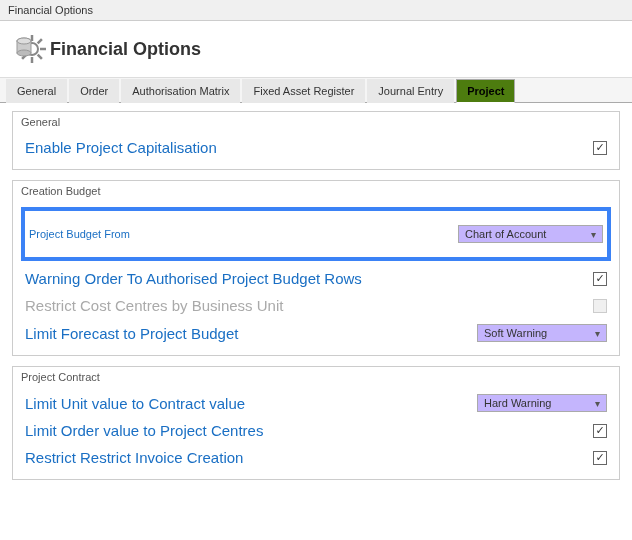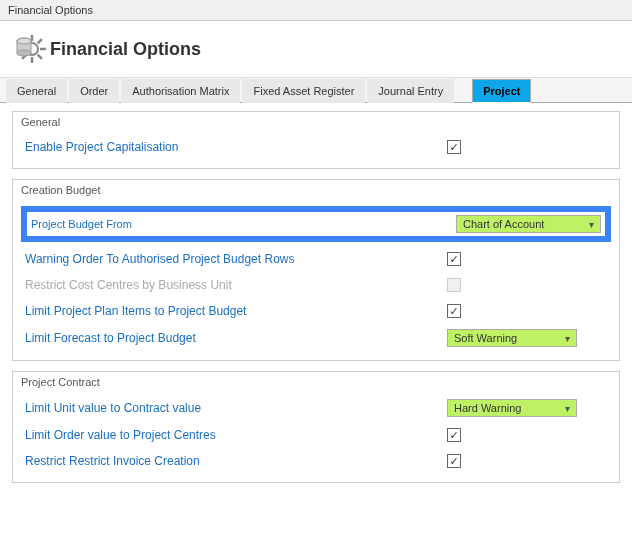--- a/index.html
+++ b/index.html
@@ -46,26 +46,25 @@
       color: #333;
       cursor: pointer;
       border: 1px solid transparent;
       border-bottom: none;
       margin-right: 2px;
       background: #e8e8e8;
       position: relative;
       top: 1px;
     }
     .tab.active {
-      background: #0ea5e9;
+      background: #4d7c0f;
       border: 1px solid #aaa;
       border-bottom: 1px solid #fff;
       color: #000;
       font-weight: bold;
-      margin-left: 16px;
     }
     .content {
       padding: 8px 12px;
       background: #fff;
     }
     .section {
       border: 1px solid #ccc;
       margin-bottom: 10px;
       background: #fff;
     }
@@ -79,30 +78,30 @@
       padding: 4px 8px 8px 8px;
     }
     .form-row {
       display: flex;
       align-items: center;
       padding: 5px 4px;
       min-height: 26px;
     }
     .form-row-label {
       flex: 1;
-      font-size: 12px;
+      font-size: 15px;
       color: #1a6fc4;
     }
     .form-row-label.disabled {
       color: #aaa;
     }
     .form-row-control {
       display: flex;
       align-items: center;
-      justify-content: flex-start;
+      justify-content: flex-end;
       min-width: 160px;
     }
     .checkbox-input {
       width: 14px;
       height: 14px;
       border: 1px solid #666;
       background: #fff;
       display: inline-flex;
       align-items: center;
       justify-content: center;
@@ -115,35 +114,35 @@
     }
     .checkbox-input.disabled {
       background: #f0f0f0;
       border-color: #ccc;
       cursor: default;
     }
     .dropdown {
       display: flex;
       align-items: center;
       border: 1px solid #aaa;
-      background: #bef264;
+      background: #c4b5fd;
       padding: 2px 6px;
       min-width: 140px;
       font-size: 11px;
       cursor: pointer;
       justify-content: space-between;
     }
     .dropdown-arrow {
       margin-left: 8px;
       font-size: 10px;
       color: #555;
     }
     .highlighted-row {
-      border: 6px solid #3b82f6;
-      padding: 3px 4px;
+      border: 4px solid #3b82f6;
+      padding: 14px 4px;
       display: flex;
       align-items: center;
       margin: 4px 0;
     }
     .highlighted-row .form-row-label {
       color: #1a6fc4;
     }
     
     .gear-svg {
       width: 36px;
@@ -235,26 +234,20 @@
           </div>
         </div>
 
         <div class="form-row">
           <span class="form-row-label disabled">Restrict Cost Centres by Business Unit</span>
           <div class="form-row-control">
             <div class="checkbox-input disabled"></div>
           </div>
         </div>
 
-        <div class="form-row">
-          <span class="form-row-label">Limit Project Plan Items to Project Budget</span>
-          <div class="form-row-control">
-            <div class="checkbox-input checked"></div>
-          </div>
-        </div>
 
         <div class="form-row">
           <span class="form-row-label">Limit Forecast to Project Budget</span>
           <div class="form-row-control">
             <div class="dropdown" style="min-width:130px;">
               <span>Soft Warning</span>
               <span class="dropdown-arrow">▾</span>
             </div>
           </div>
         </div>

